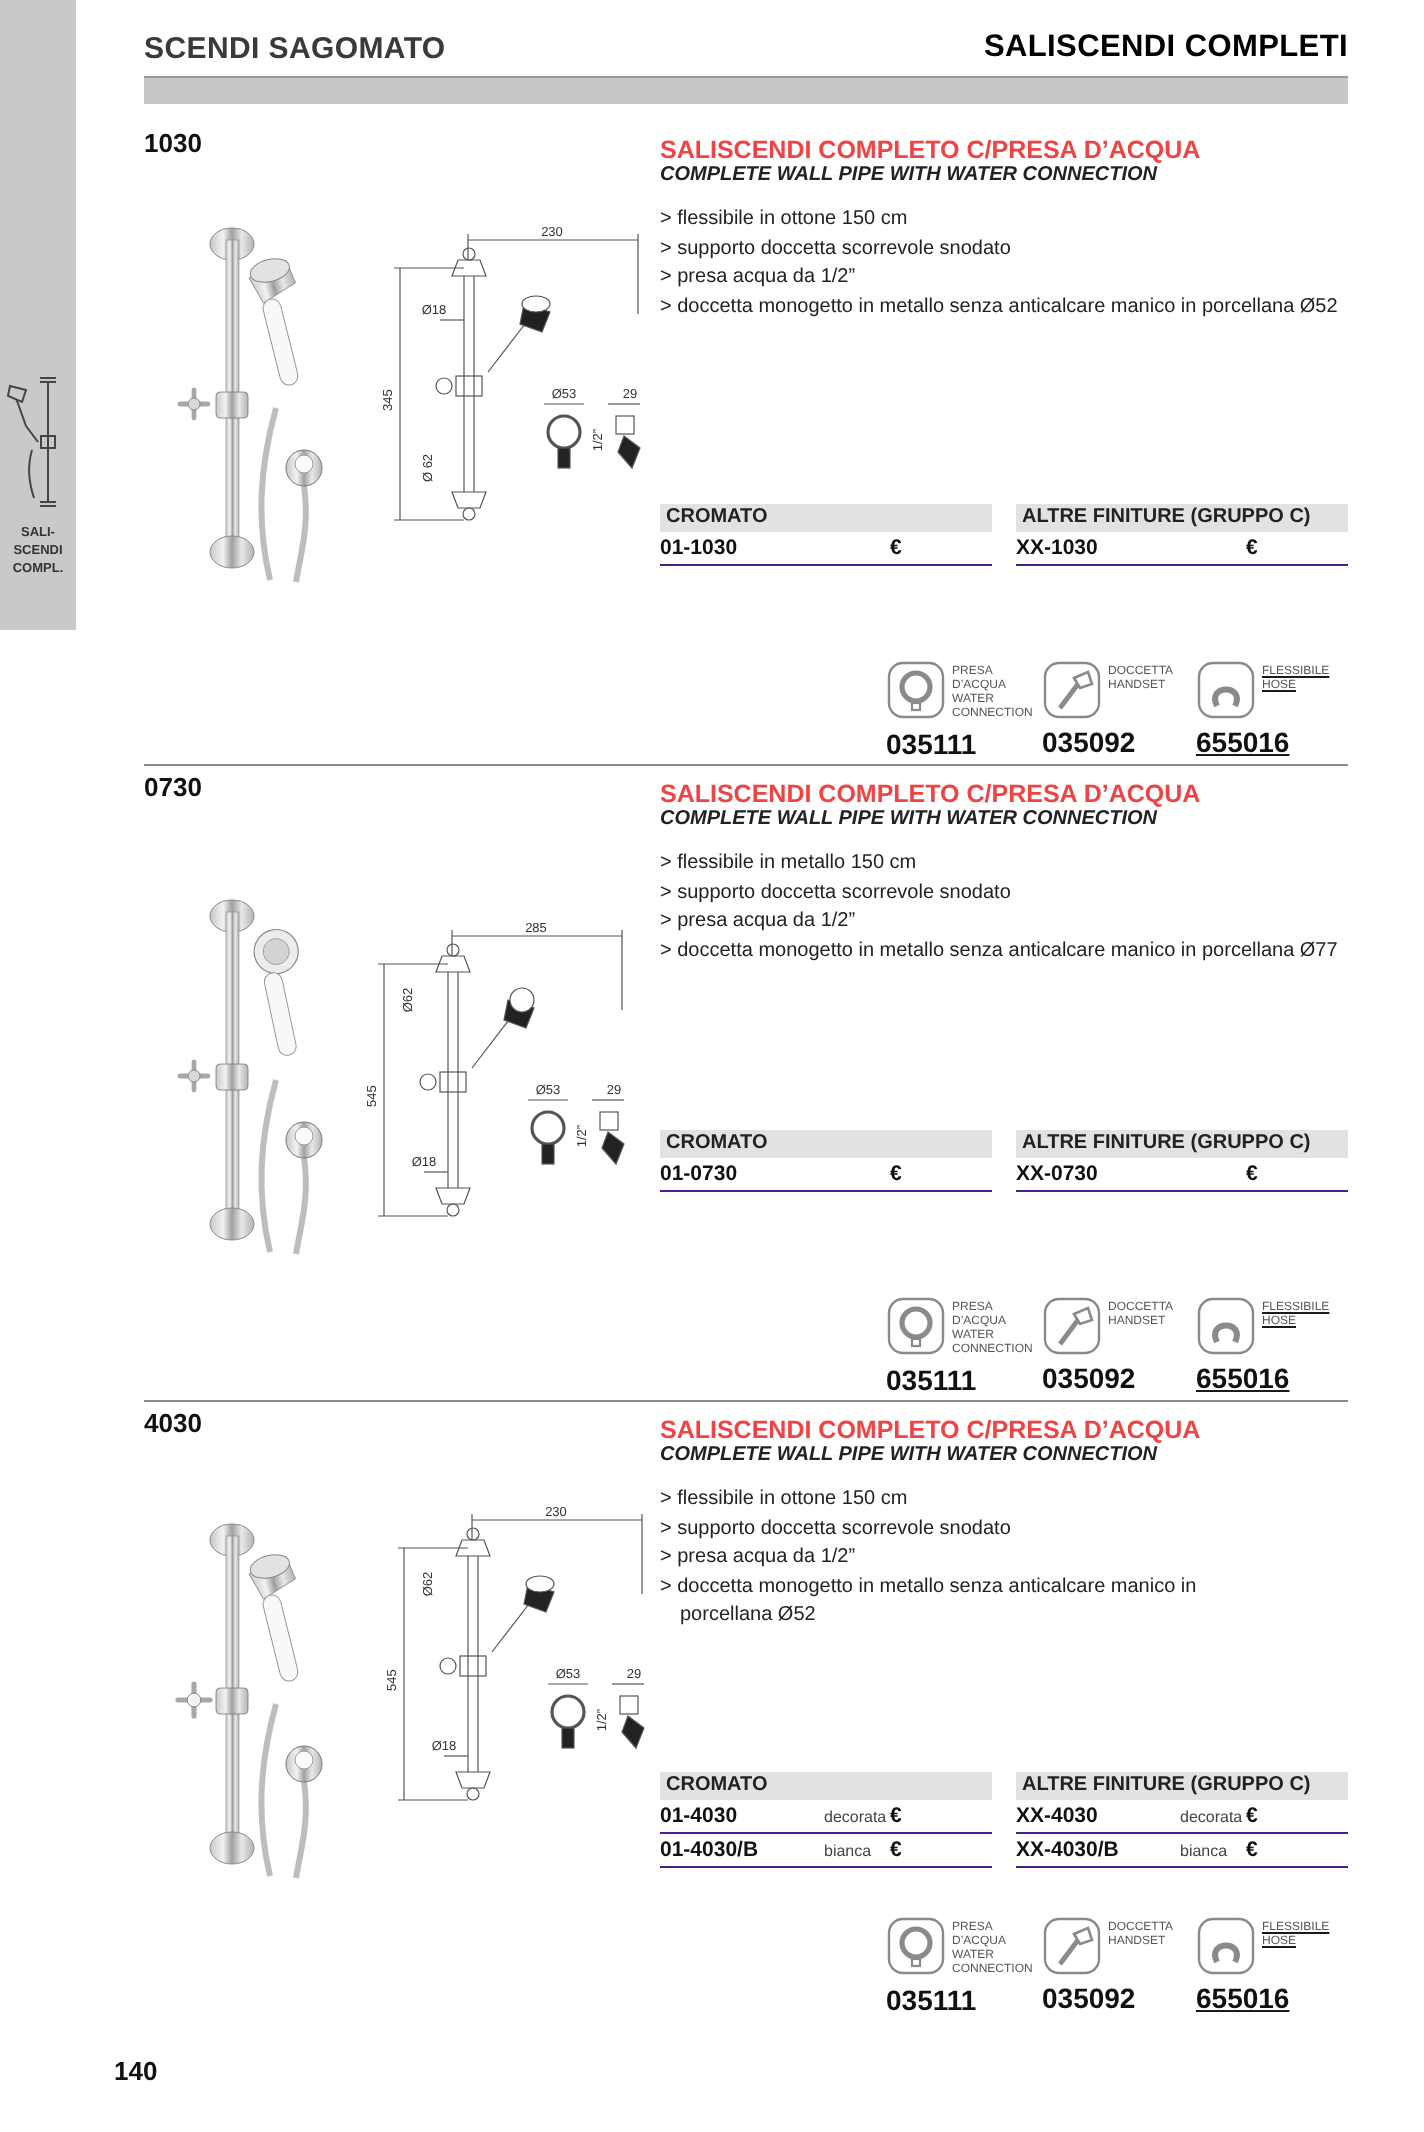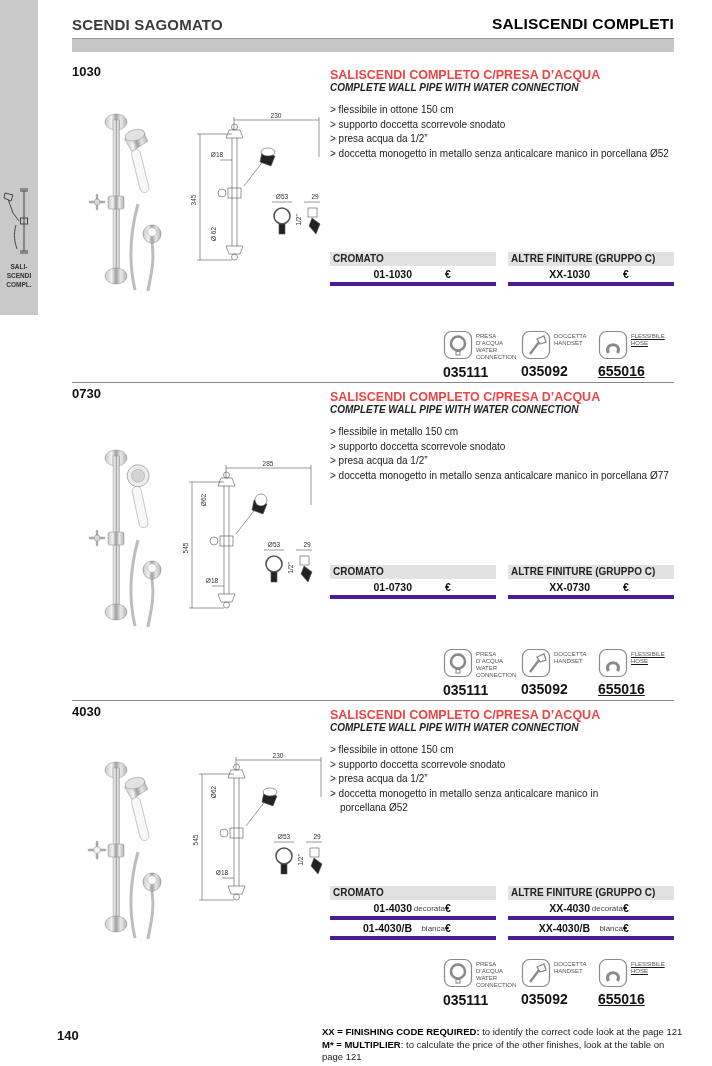--- a/index.html
+++ b/index.html
@@ -37,21 +37,21 @@
   .feature{padding-left:10px;text-indent:-10px;}
   .features.narrow{width:282px;}
 
   
   .tables{position:absolute;left:258px;width:346px;}
   .sec-1 .tables{top:192px;} .sec-2 .tables{top:183px;} .sec-3 .tables{top:186px;}
   .ptable{position:absolute;top:0;width:166px;}
   .ptable.t2{left:178px;} .ptable.t1{left:0;}
   .pt-head{height:14px;background:#e2e2e2;font-size:10px;font-weight:bold;color:#222;
            padding:1px 0 0 3px;box-sizing:border-box;line-height:12px;}
-  .pt-row{display:flex;align-items:center;height:16px;border-bottom:4px solid #4c1d95;text-align:right;}
+  .pt-row{display:flex;align-items:center;height:16px;border-bottom:1px solid #4c1d95;}
   .pt-code{width:82px;font-size:10.5px;font-weight:bold;color:#111;}
   .pt-var{width:33px;font-size:8px;color:#444;}
   .pt-eur{font-size:10.5px;font-weight:bold;color:#111;}
 
   
   .components{position:absolute;left:371px;width:240px;}
   .sec-1 .components{top:270px;} .sec-2 .components{top:266px;} .sec-3 .components{top:258px;}
   .component{position:absolute;top:0;width:76px;}
   .component.c1{left:0;} .component.c2{left:78px;} .component.c3{left:155px;text-decoration:underline;}
   .comp-top{display:flex;align-items:flex-start;}
@@ -533,18 +533,14 @@
             <div>FLESSIBILE</div>
             <div>HOSE</div>
           </div>
         </div>
         <div class="comp-code">655016</div>
       </div>
     </div>
   </div>
 
   <div class="page-num">140</div>
-  <div class="notes">
-    <div><b>XX = FINISHING CODE REQUIRED:</b><span> to identify the correct code look at the page 121</span></div>
-    <div><b>M* = MULTIPLIER</b><span>: to calculate the price of the other finishes, look at the table on page 121</span></div>
-  </div>
 
 </div>
 
 </body></html>

